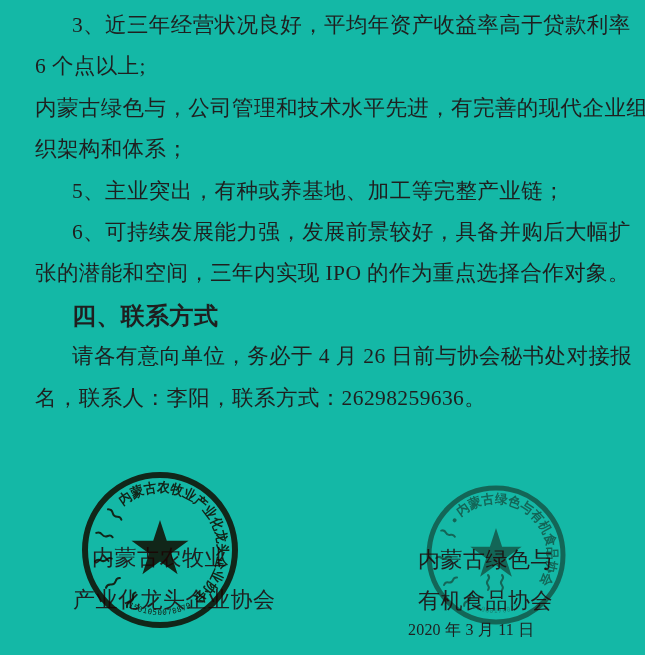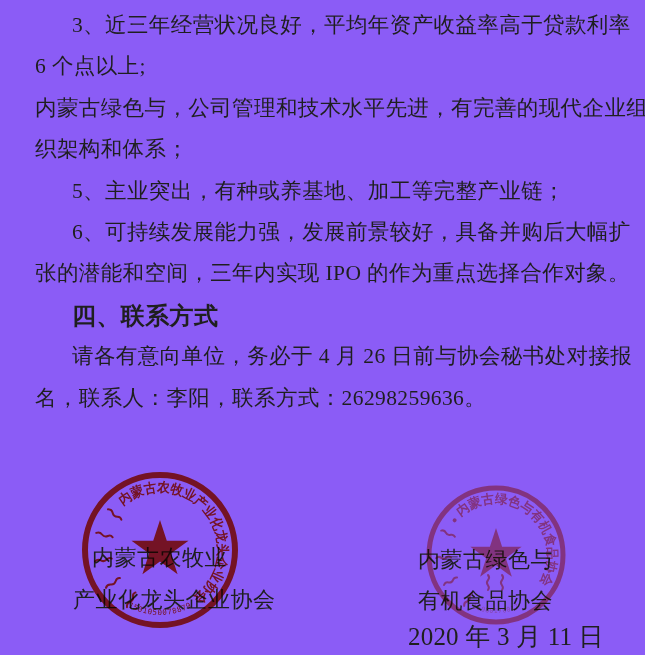--- a/index.html
+++ b/index.html
@@ -4,42 +4,42 @@
 <style>
   html,body{margin:0;padding:0;}
   body{
     width:645px;height:655px;
     background:#ffffff;
     font-family:"Liberation Serif","DejaVu Serif",serif;
     color:#1f1f1f;
     overflow:hidden;
     position:relative;
   }
-  .page{position:absolute;left:0;top:0;width:645px;height:655px;background:#8b5cf6;}
+  .page{position:absolute;left:0;top:0;width:645px;height:655px;background:#14b8a6;}
   .body-text{position:absolute;left:35px;top:5px;width:590px;}
   .line{
     height:41.4px;line-height:41.4px;
     font-size:21.5px;
     white-space:nowrap;
     letter-spacing:0.4px;
   }
   .line.indent{padding-left:37px;}
   .line.heading{
     font-family:"Liberation Sans","DejaVu Sans",sans-serif;
     font-weight:700;
     font-size:24px;
   }
   .sig{
     position:absolute;
     font-size:22px;
     white-space:nowrap;
     letter-spacing:0.5px;
     z-index:2;
   }
-  .sig.date{font-size:25px;letter-spacing:0.2px;}
+  .sig.date{font-size:16px;letter-spacing:0.2px;}
   .seal{
     position:absolute;
     z-index:3;
     mix-blend-mode:multiply;
   }
   .seal svg{display:block;}
   .seal-left{left:78px;top:468px;width:164px;height:164px;opacity:.96;}
   .seal-right{left:422px;top:481px;width:148px;height:148px;opacity:.92;}
   .seal-left .ink{stroke:#d32b1d;}
   .seal-left .inkfill{fill:#d32b1d;}

